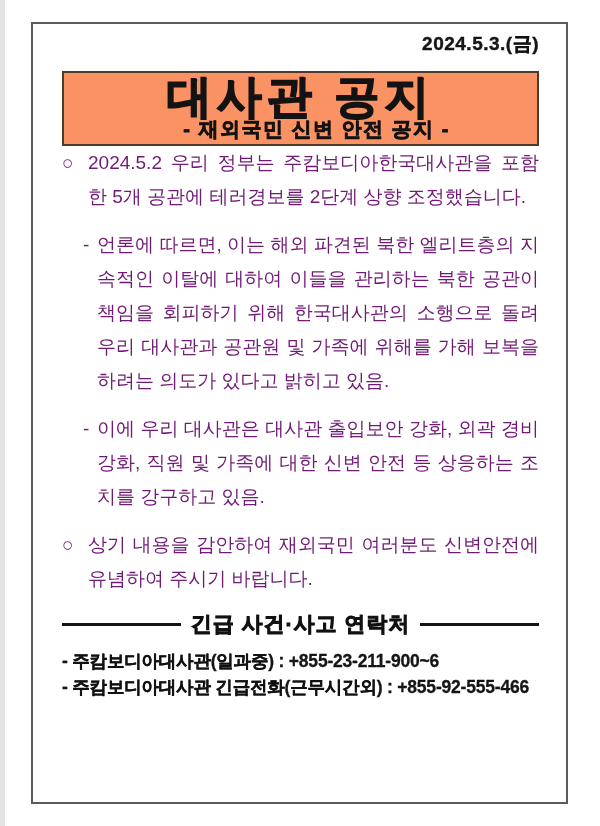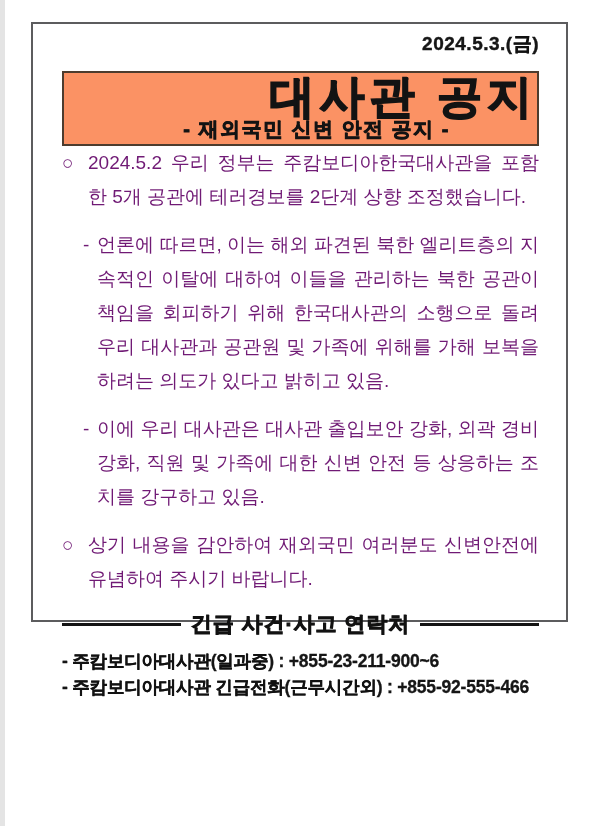--- a/index.html
+++ b/index.html
@@ -14,21 +14,21 @@
   }
   .edge-strip {
     position: absolute;
     left: 0; top: 0;
     width: 5px; height: 100%;
     background: #e4e4e4;
   }
   .doc-border {
     position: absolute;
     left: 31px; top: 22px;
-    width: 537px; height: 600px;
+    width: 537px; height: 782px;
     border: 2px solid #5c5c5e;
     box-sizing: border-box;
     background: #ffffff;
     padding: 0 27px 4px 29px;
   }
   .date-line {
     margin-top: 7px;
     text-align: right;
     font-size: 19px;
     font-weight: 700;
@@ -42,21 +42,20 @@
     text-align: center;
     padding: 2px 0 4px 0;
   }
   .title-main {
     font-size: 45px;
     line-height: 44px;
     font-weight: 900;
     letter-spacing: 5px;
     -webkit-text-stroke: 1.6px #131313;
     color: #131313;
-    text-align: right;
   }
   .title-sub {
     font-size: 20px;
     line-height: 21px;
     font-weight: 800;
     letter-spacing: 1.5px;
     -webkit-text-stroke: 0.8px #131313;
     color: #131313;
     margin-left: 32px;
   }

